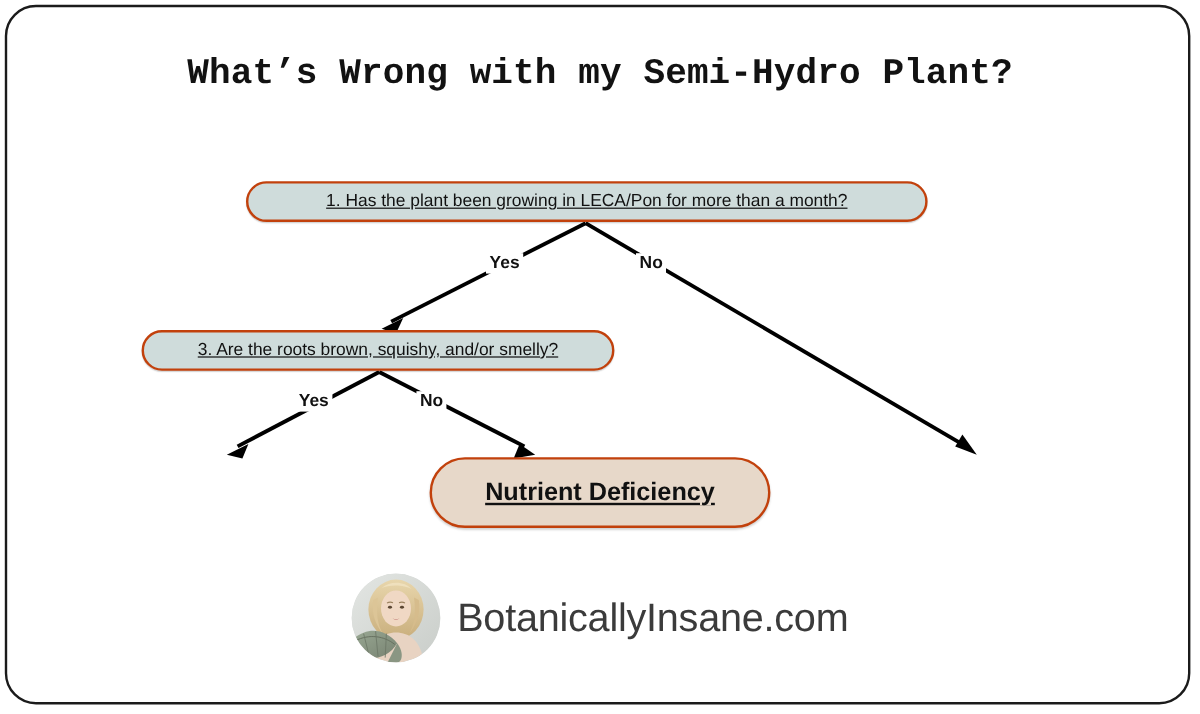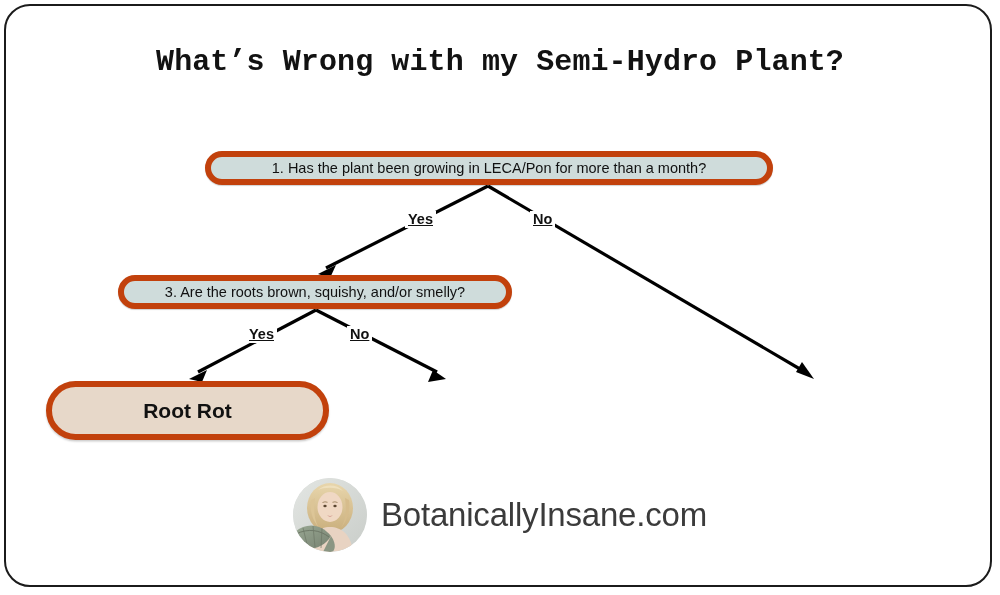--- a/index.html
+++ b/index.html
@@ -55,25 +55,26 @@
   .edge-head {
     fill: #000000;
   }
   
   .node {
     position: absolute;
     box-sizing: border-box;
     display: flex;
     align-items: center;
     justify-content: center;
-    border: 6px solid #c2410c;
+    border: 2px solid #c2410c;
     border-radius: 999px;
     color: #111111;
     text-align: right;
     white-space: nowrap;
+    text-decoration: underline;
   }
   .node.decision {
     background: #cfdcdb;
     font-size: 14.5px;
     font-weight: normal;
     height: 34px;
     box-shadow: 0 1px 1px rgba(0,0,0,0.18);
   }
   .node.outcome {
     background: #e7d8c9;
@@ -91,21 +92,20 @@
   
   .edge-label {
     position: absolute;
     font-size: 14.5px;
     font-weight: bold;
     color: #111111;
     background: #ffffff;
     padding: 0 3px;
     line-height: 17px;
     white-space: nowrap;
-    text-decoration: underline;
   }
   #label-q1-yes { left: 405px; top: 211px; }
   #label-q1-no  { left: 530px; top: 211px; }
   #label-q2-yes { left: 246px; top: 326px; }
   #label-q2-no  { left: 347px; top: 326px; }
 
   
   #brand {
     position: absolute;
     left: 0;
@@ -161,22 +161,22 @@
     <g>
       <line class="edge-line" x1="316" y1="310" x2="437" y2="372"></line>
       <polygon class="edge-head" points="446,379 428,382 433,370"></polygon>
     </g>
   </svg>
 
   <div class="node decision" id="node-q1">1. Has the plant been growing in LECA/Pon for more than a month?</div>
 
   <div class="node decision" id="node-q2">3. Are the roots brown, squishy, and/or smelly?</div>
 
-  <div class="node outcome" id="node-rootrot">Root Rot</div>
-
+
+  <div class="node outcome" id="node-nutrient">Nutrient Deficiency</div>
 
 
   <div class="edge-label" id="label-q1-yes">Yes</div>
 
   <div class="edge-label" id="label-q1-no">No</div>
 
   <div class="edge-label" id="label-q2-yes">Yes</div>
 
   <div class="edge-label" id="label-q2-no">No</div>
 

